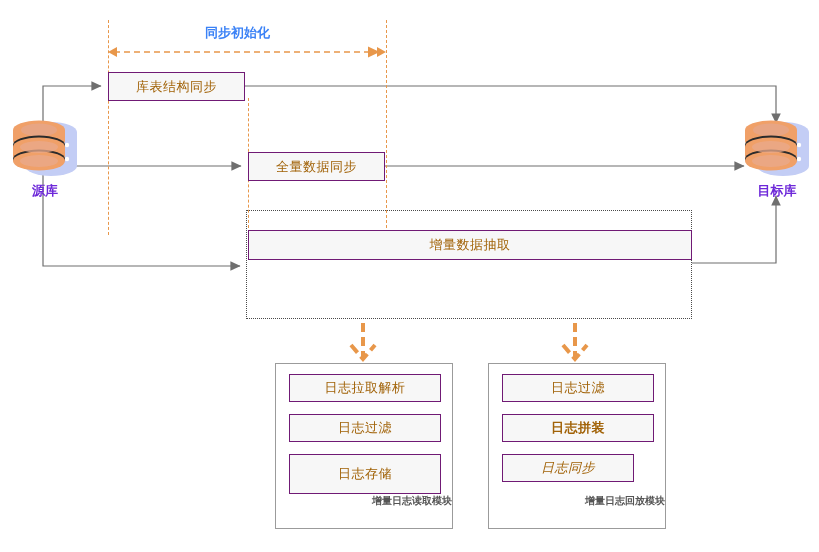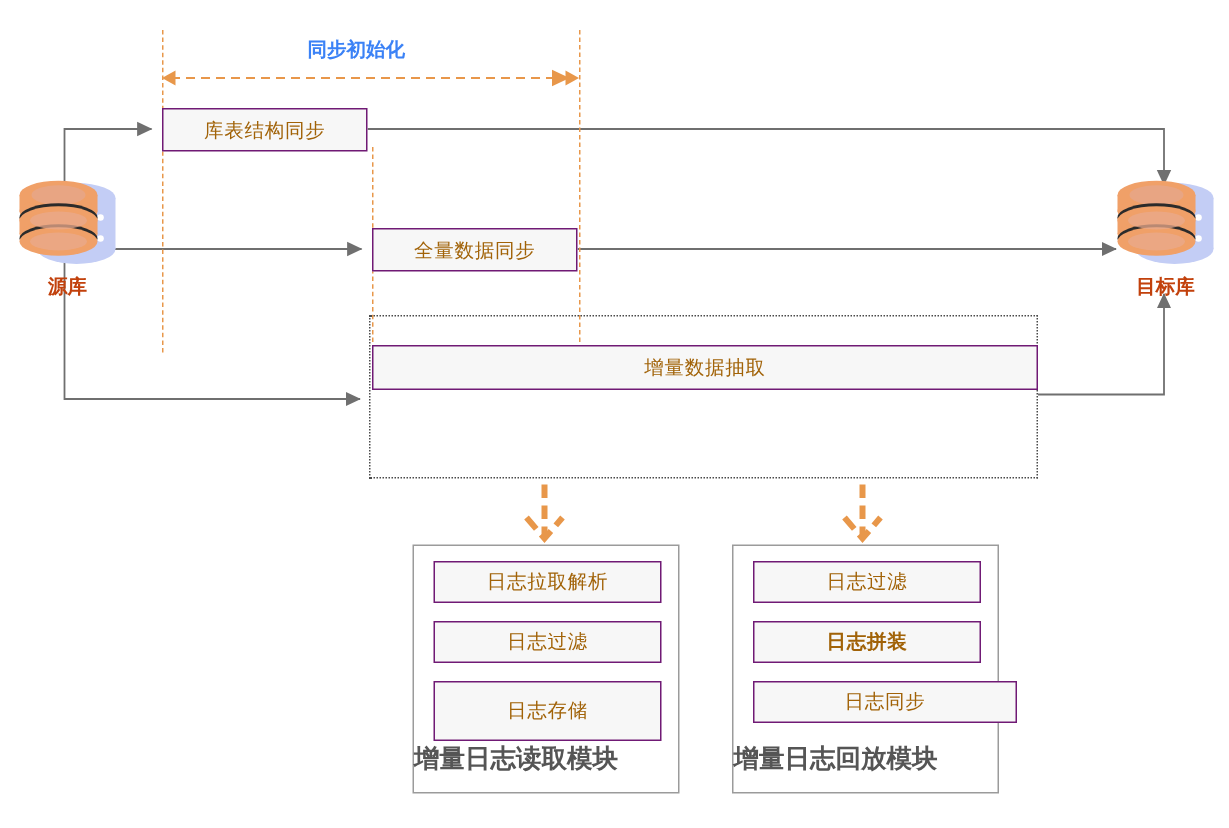--- a/index.html
+++ b/index.html
@@ -25,30 +25,30 @@
   }
   .module{
     position:absolute;
     border:1px solid #9b9b9b;
     box-sizing:border-box;
     background:#ffffff;
   }
   .module-label{
     position:absolute;
     left:0;right:0;
-    text-align:left;
+    text-align:right;
     color:#555555;
-    font-size:17px;
+    font-size:10px;
     font-weight:bold;
     white-space:nowrap;
   }
   .db-label{
     position:absolute;
     text-align:center;
-    color:#c2410c;
+    color:#6d28d9;
     font-size:13px;
     font-weight:bold;
     white-space:nowrap;
   }
   .phase-label{
     position:absolute;
     color:#3b82f6;
     font-size:13px;
     font-weight:bold;
     white-space:nowrap;
@@ -164,17 +164,17 @@
   <div class="module" style="left:275px;top:363px;width:178px;height:166px;">
     <div class="box" style="left:13px;top:10px;width:152px;height:28px;text-align:right;">日志拉取解析</div>
     <div class="box" style="left:13px;top:50px;width:152px;height:28px;">日志过滤</div>
     <div class="box" style="left:13px;top:90px;width:152px;height:40px;">日志存储</div>
     <div class="module-label" style="top:130px;">增量日志读取模块</div>
   </div>
 
   <div class="module" style="left:488px;top:363px;width:178px;height:166px;">
     <div class="box" style="left:13px;top:10px;width:152px;height:28px;">日志过滤</div>
     <div class="box" style="left:13px;top:50px;width:152px;height:28px;font-weight:bold;">日志拼装</div>
-    <div class="box" style="left:13px;top:90px;width:176px;height:28px;">日志同步</div>
+    <div class="box" style="left:13px;top:90px;width:132px;height:28px;font-style:italic;">日志同步</div>
     <div class="module-label" style="top:130px;">增量日志回放模块</div>
   </div>
 
 </div>
 
 </body></html>

